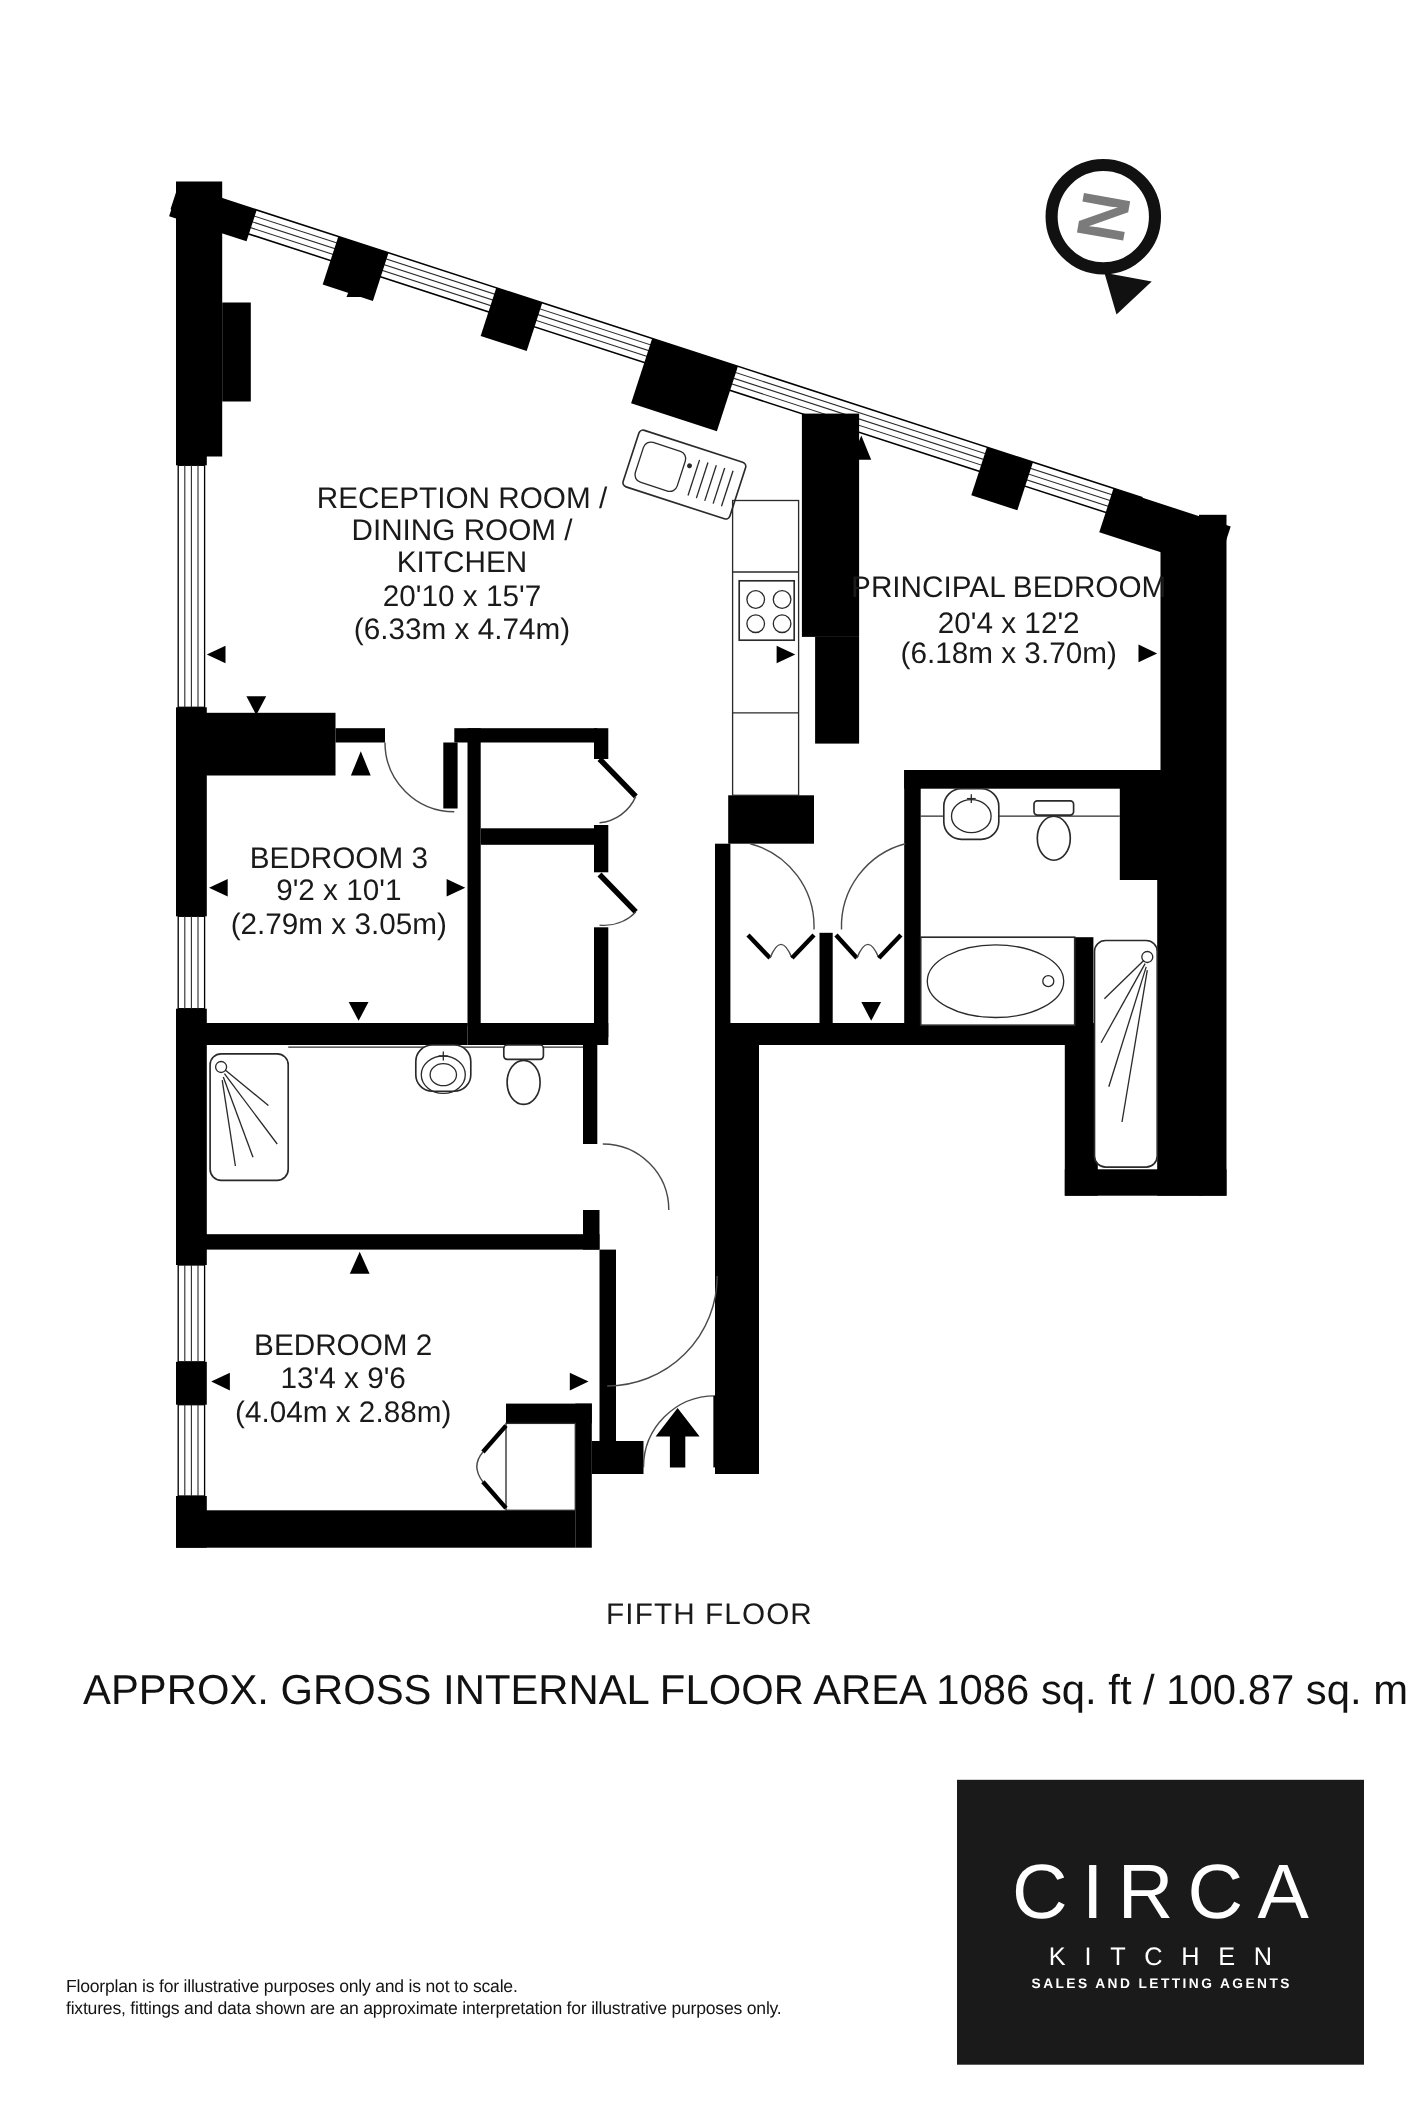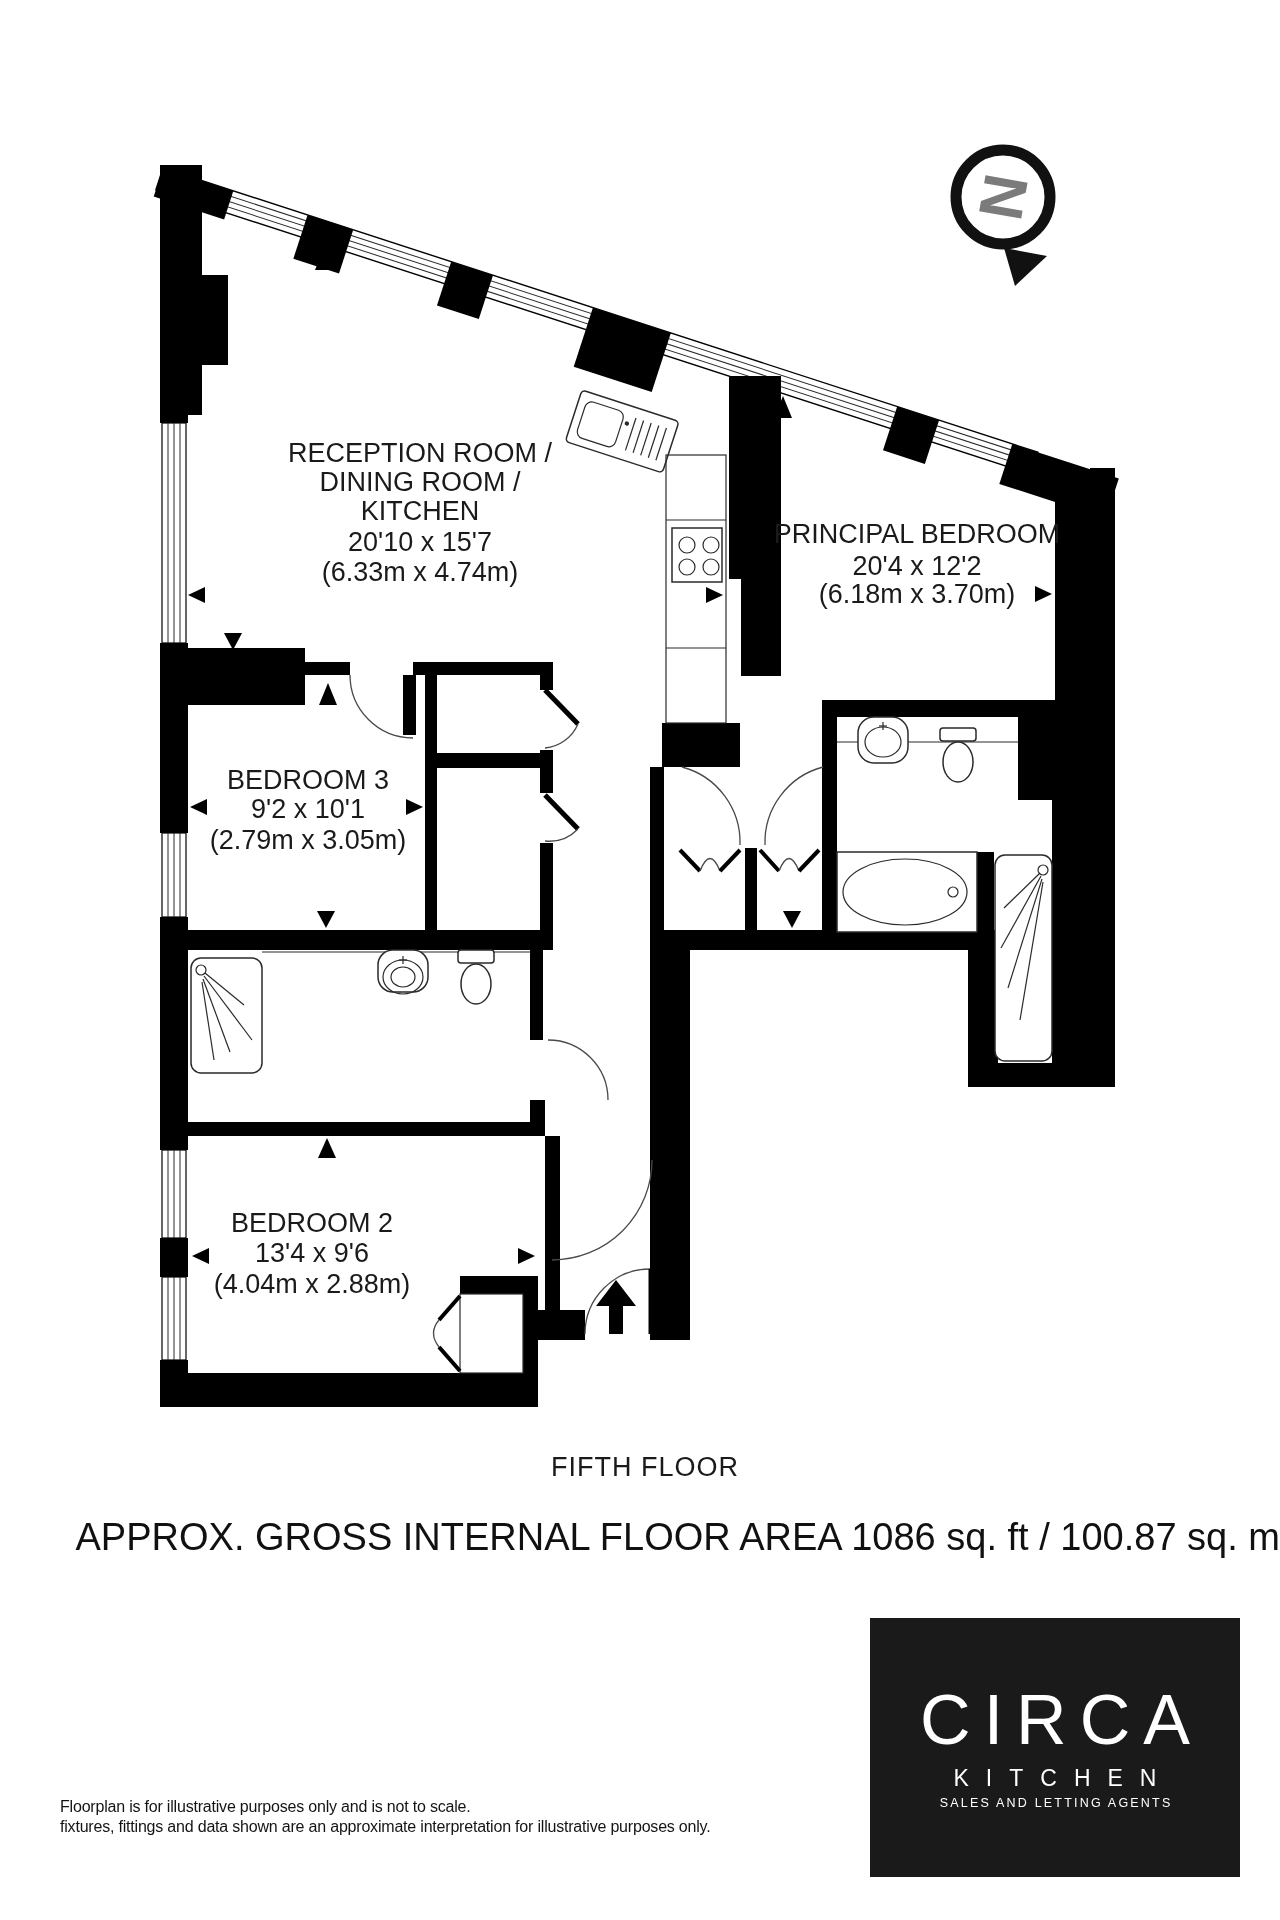--- a/index.html
+++ b/index.html
@@ -15,21 +15,21 @@
   .floor-label{position:absolute;left:0;top:1452px;width:1266px;text-align:center;
      font-size:27px;color:#1a1a1a;letter-spacing:1px;padding-left:12px;}
   .area-line{position:absolute;left:0;top:1516px;width:1280px;text-align:right;
      font-size:38px;color:#111111;}
   .disclaimer{position:absolute;left:60px;top:1797px;width:740px;font-size:16px;
      font-weight:normal;color:#141414;line-height:20px;letter-spacing:-0.2px;}
   .logo{position:absolute;left:870px;top:1618px;width:370px;height:259px;
      display:flex;flex-direction:column;align-items:center;justify-content:center;}
   .logo-brand{color:#ffffff;font-size:70px;font-weight:100;letter-spacing:13px;margin-right:-13px;line-height:1;}
   .logo-city{color:#ffffff;font-size:23px;font-weight:400;letter-spacing:17px;margin-right:-17px;margin-top:10px;}
-  .logo-tagline{color:#ffffff;font-size:12.5px;font-weight:normal;letter-spacing:2.2px;margin-right:-2.2px;margin-top:4px;}
+  .logo-tagline{color:#ffffff;font-size:12.5px;font-weight:bold;letter-spacing:2.2px;margin-right:-2.2px;margin-top:4px;}
 </style>
 </head>
 <body>
 
 <svg id="plan-svg" width="1280" height="1460" viewBox="0 0 1280 1460" xmlns="http://www.w3.org/2000/svg">
 
   <g>
     <circle cx="1003" cy="197" r="47" fill="none" stroke="#111111" stroke-width="11"></circle>
     <polygon points="1004,248 1047,256 1015,286" fill="#111111"></polygon>
     <text x="1003" y="218" transform="rotate(100 1003 197)" font-size="62" font-weight="bold" fill="#7b7b7b" text-anchor="middle">N</text>

